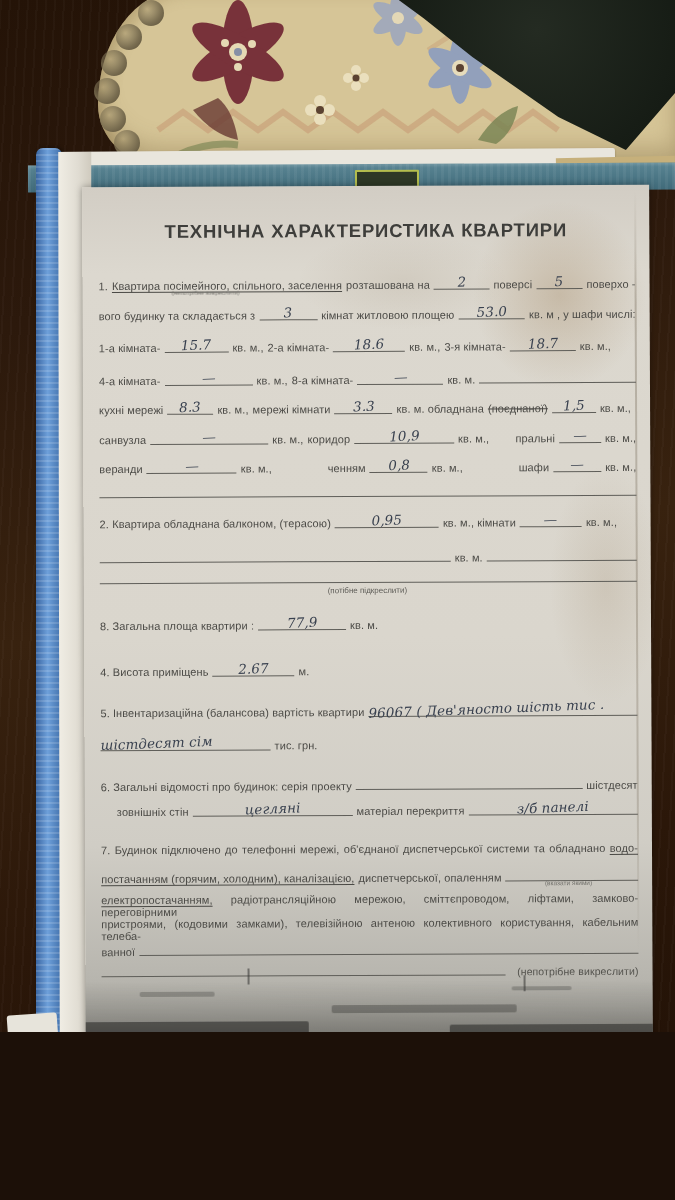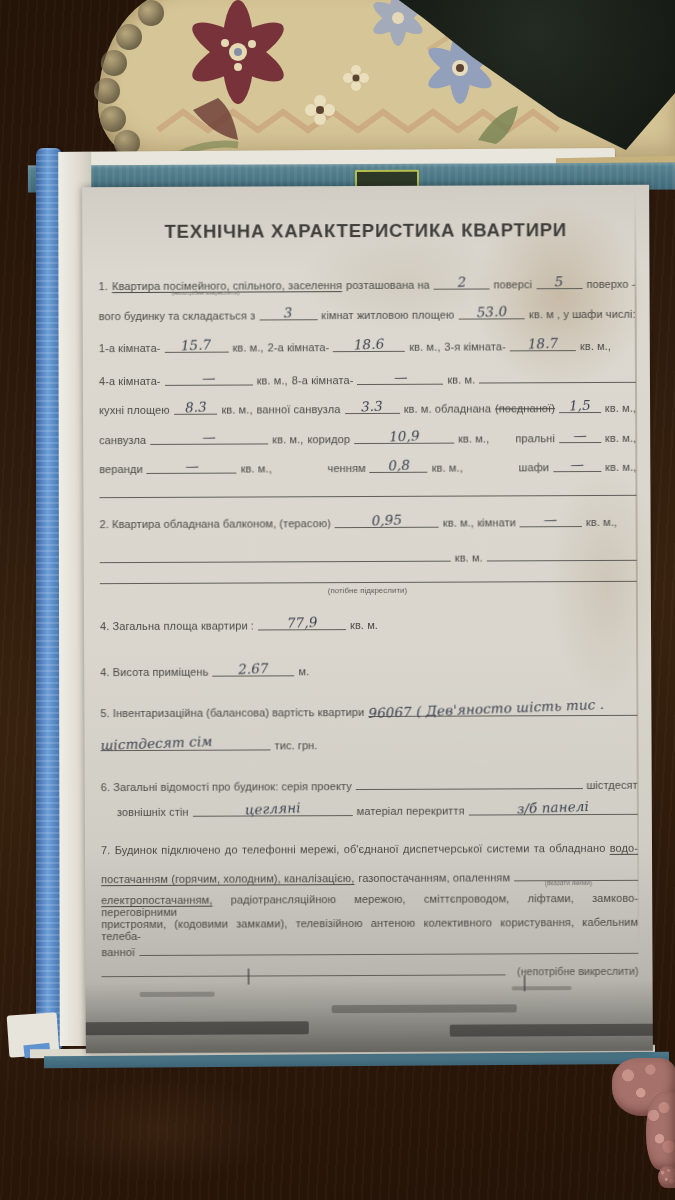--- a/index.html
+++ b/index.html
@@ -1,16 +1,16 @@
 <!DOCTYPE html>
 <html><head>
 <meta charset="utf-8">
 <style>
   html,body{margin:0;padding:0;background:#1c1008;}
-  .photo{position:relative;width:675px;height:1200px;overflow:hidden;
+  .photo{position:relative;width:675px;height:1032px;overflow:hidden;
          font-family:"Liberation Sans",sans-serif;
          background:linear-gradient(168deg,#241307 0%,#2c190c 28%,#38220f 55%,#2b1709 82%,#241307 100%);}
   .grain{position:absolute;inset:0;
          background:repeating-linear-gradient(93deg,rgba(255,255,255,0.025) 0 2px,transparent 2px 9px);}
   .wood-sheen{position:absolute;left:0;top:1060px;width:320px;height:140px;
          background:radial-gradient(closest-side,rgba(120,80,45,0.18),transparent 75%);}
   
   .tapestry{position:absolute;left:98px;top:-10px;width:577px;height:176px;overflow:hidden;
          background:#d6c597;border-top-left-radius:95px 130px;border-bottom-left-radius:75px 70px;
          box-shadow:inset 0 -18px 22px rgba(120,100,60,0.35), inset 8px 4px 14px rgba(140,115,70,0.3);}
@@ -246,24 +246,24 @@
       <span>4-а кімната-</span>
       <span class="blank" style="width:88px"><span class="hw">—</span></span>
       <span>кв. м.,</span>
       <span>8-а кімната-</span>
       <span class="blank" style="width:86px"><span class="hw">—</span></span>
       <span>кв. м.</span>
       <span class="blank fill"></span>
     </div>
 
     <div class="line" style="top:214px">
-      <span>кухні площею</span>
+      <span>кухні мережі</span>
       <span class="blank" style="width:46px"><span class="hw">8.3</span></span>
       <span>кв. м.,</span>
-      <span>ванної санвузла</span>
+      <span>мережі кімнати</span>
       <span class="blank" style="width:58px"><span class="hw">3.3</span></span>
       <span>кв. м. обладнана</span>
       <span class="strike">(поєднаної)</span>
       <span class="blank" style="width:44px"><span class="hw">1,5</span></span>
       <span>кв. м.,</span>
     </div>
 
     <div class="line" style="top:244px">
       <span>санвузла</span>
       <span class="blank" style="width:118px"><span class="hw">—</span></span>
@@ -302,21 +302,21 @@
     </div>
     <div class="line" style="top:362px">
       <span class="blank fill"></span>
       <span>кв. м.</span>
       <span class="blank" style="width:150px"></span>
     </div>
     <div class="rule" style="top:396px"></div>
     <div class="notecenter" style="top:400px">(потібне підкреслити)</div>
 
     <div class="line" style="top:430px">
-      <span>4. Загальна площа квартири :</span>
+      <span>8. Загальна площа квартири :</span>
       <span class="blank" style="width:88px"><span class="hw">77,9</span></span>
       <span>кв. м.</span>
     </div>
 
     <div class="line" style="top:476px">
       <span>4. Висота приміщень</span>
       <span class="blank" style="width:82px"><span class="hw">2.67</span></span>
       <span>м.</span>
     </div>
 
@@ -340,21 +340,21 @@
       <span>матеріал перекриття</span>
       <span class="blank fill"><span class="hw">з/б панелі</span></span>
     </div>
 
     <div class="line just" style="top:657px">
       <span>7. Будинок підключено до телефонні мережі, об'єднаної диспетчерської системи та обладнано</span>
       <span class="ul">водо-</span>
     </div>
     <div class="line" style="top:682px">
       <span class="ul">постачанням (горячим, холодним), каналізацією,</span>
-      <span>газопостачанням, опаленням</span>
+      <span>диспетчерської, опаленням</span>
       <span class="blank fill"></span>
     </div>
     <div class="tiny" style="top:694px;right:60px">(вказати якими)</div>
     <div class="line just" style="top:707px">
       <span class="ul">електропостачанням,</span>
       <span>радіотрансляційною мережою, сміттєпроводом, ліфтами, замково-переговірними</span>
     </div>
     <div class="line just" style="top:731px">
       <span>пристроями, (кодовими замками), телевізійною антеною колективного користування, кабельним телеба-</span>
     </div>

